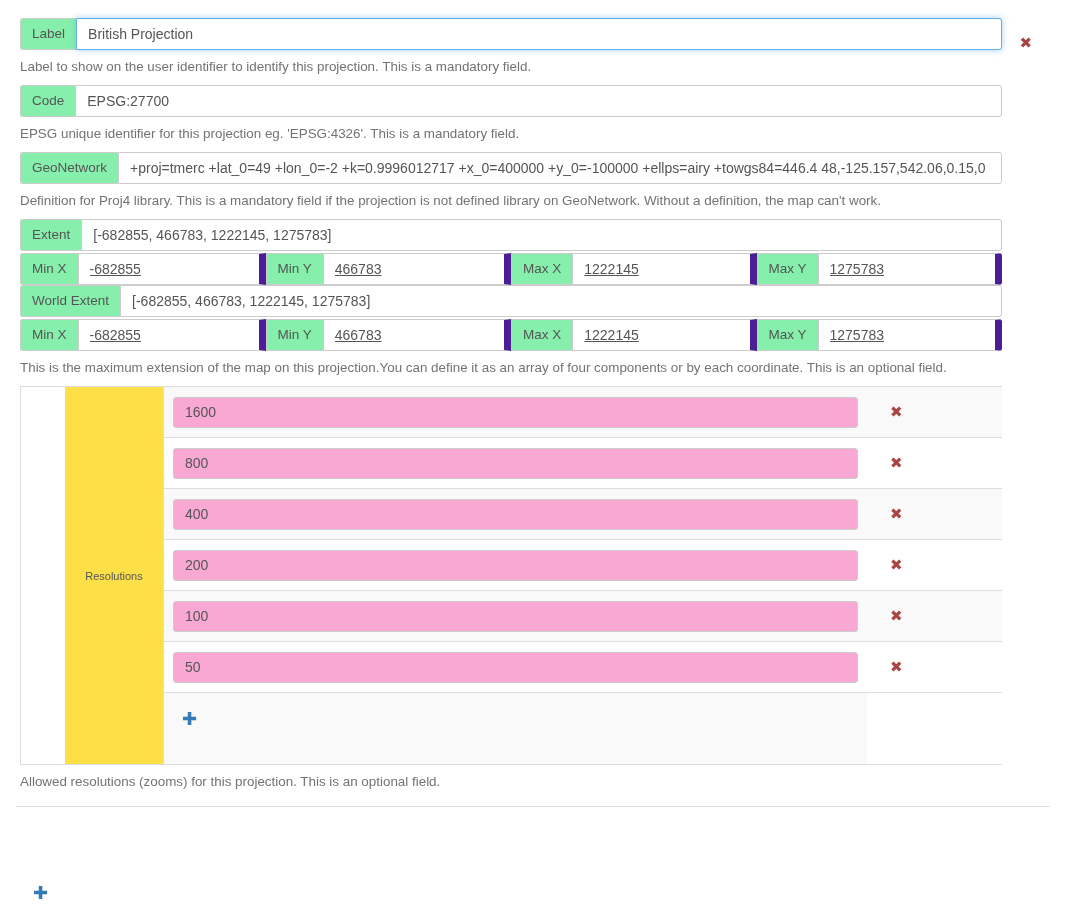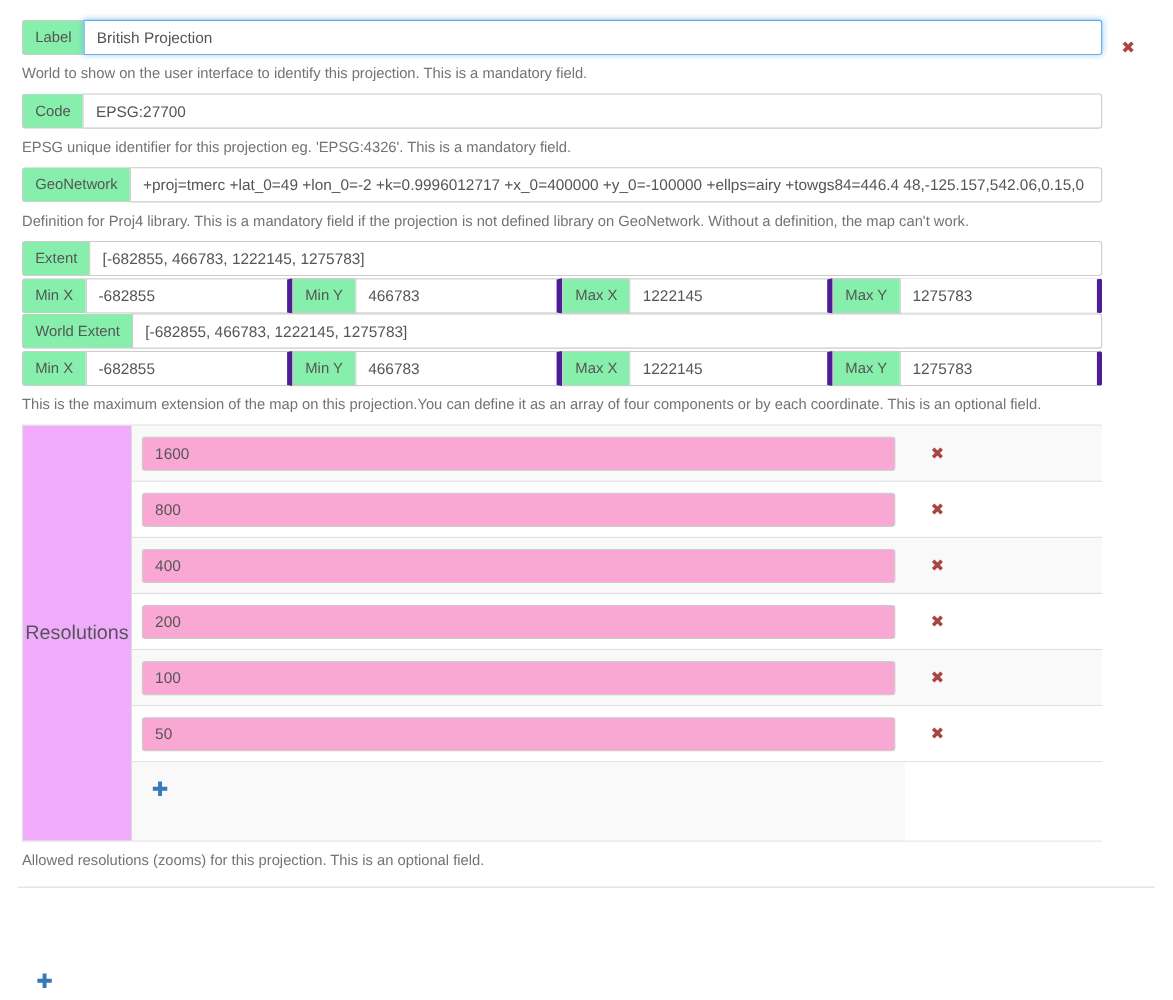--- a/index.html
+++ b/index.html
@@ -104,21 +104,22 @@
     flex: 1 1 0;
     min-width: 0;
   }
   .coord-cell .addon {
     border-radius: 0;
     border-right: 0;
   }
   .coord-cell:first-child .addon { border-radius: 3px 0 0 3px; }
   .coord-cell .txt {
     border-radius: 0;
-    border-right: 5px solid #4c1d95;
+    border-right: 7px solid #4c1d95;
+    text-decoration: underline;
   }
   .coord-cell:last-child .txt { border-radius: 0 3px 3px 0; }
 
   
   .icon-btn {
     background: none;
     border: 0;
     padding: 0;
     cursor: pointer;
     line-height: 1;
@@ -153,27 +154,28 @@
     width: 982px;
     margin: 6px 0 0 4px;
     border: 1px solid #dddddd;
     border-right: 0;
     background: #ffffff;
   }
 
   .res-label {
     width: 99px;
     flex: 0 0 99px;
-    background: #f0abfc;
+    background: #fde047;
     border-right: 1px solid #dddddd;
     display: flex;
     align-items: center;
     justify-content: center;
-    font-size: 18px;
-    color: #555555;
+    font-size: 11px;
+    color: #555555;
+    margin-left: 44px;
   }
 
   .res-rows {
     flex: 1 1 auto;
     min-width: 0;
   }
 
   .res-row {
     display: flex;
     align-items: center;
@@ -243,21 +245,21 @@
     <div class="panel-inner">
 
       <button class="icon-btn panel-remove">
         <span class="x-icon">✖</span>
       </button>
 
       <div class="form-row">
         <span class="addon">Label</span>
         <input class="txt focused" type="text" value="British Projection" style="">
       </div>
-      <div class="help-text">World to show on the user interface to identify this projection. This is a mandatory field.</div>
+      <div class="help-text">Label to show on the user identifier to identify this projection. This is a mandatory field.</div>
 
       <div class="form-row">
         <span class="addon">Code</span>
         <input class="txt" type="text" value="EPSG:27700" style="">
       </div>
       <div class="help-text">EPSG unique identifier for this projection eg. 'EPSG:4326'. This is a mandatory field.</div>
 
       <div class="form-row">
         <span class="addon">GeoNetwork</span>
         <input class="txt" type="text" value="+proj=tmerc +lat_0=49 +lon_0=-2 +k=0.9996012717 +x_0=400000 +y_0=-100000 +ellps=airy +towgs84=446.4 48,-125.157,542.06,0.15,0" style="">

